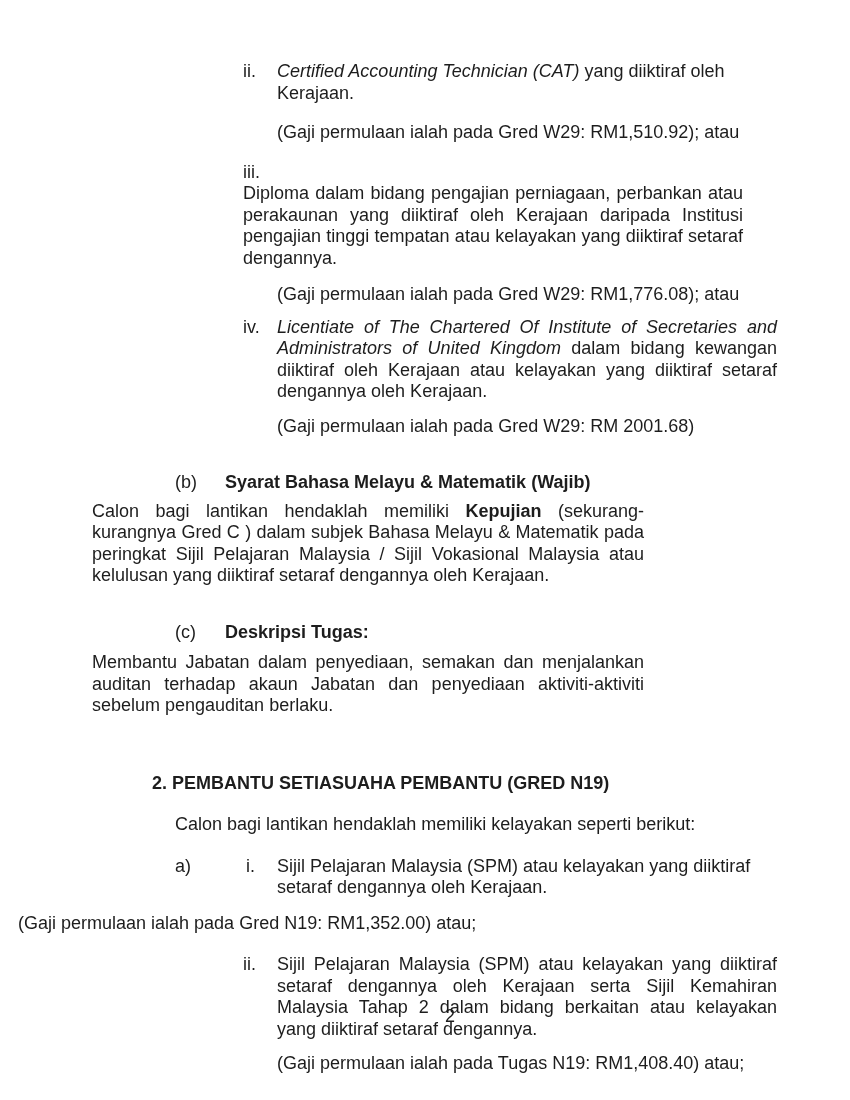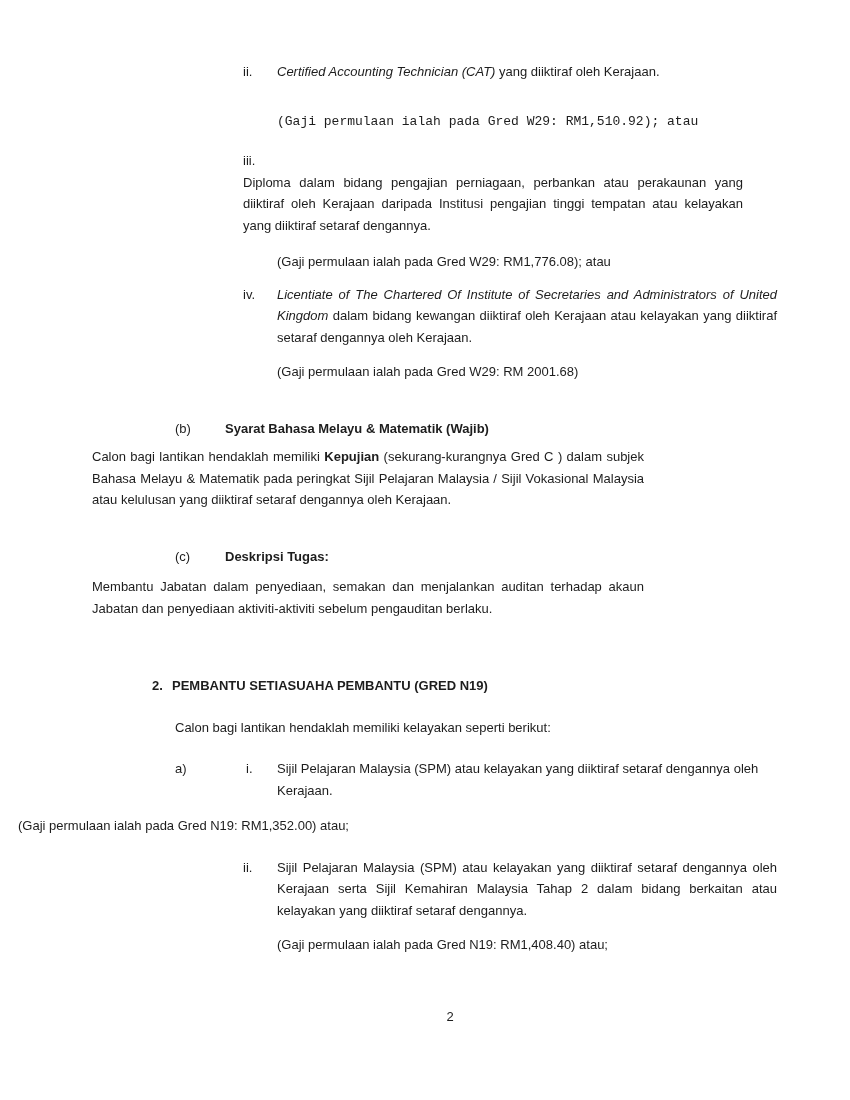--- a/index.html
+++ b/index.html
@@ -4,21 +4,21 @@
 <style>
   * { margin: 0; padding: 0; box-sizing: border-box; }
   html, body { background: #888; }
   .page {
     position: relative;
     width: 850px;
     height: 1100px;
     margin: 0 auto;
     background: #ffffff;
     font-family: "Liberation Sans", "DejaVu Sans", sans-serif;
-    font-size: 13px;
+    font-size: 18px;
     line-height: 21.5px;
     color: #1d1d1d;
     overflow: hidden;
   }
   .doc { padding-top: 61px; }
 
   
   .li { display: flex; margin-left: 243px; }
   .li .marker { flex: none; width: 34px; }
   .li .li-text { width: 500px; }
@@ -49,21 +49,21 @@
 
   .page-num {
     position: absolute;
     left: 440px;
     top: 1006px;
     width: 20px;
     text-align: center;
   }
 
   
-  .mt-gaji-a { margin-top: 28px; font-family: Liberation Mono, monospace; }
+  .mt-gaji-a { margin-top: 18px; }
   .mt-item-a { margin-top: 18px; flex-direction: column; }
   .mt-gaji-b { margin-top: 15px; }
   .mt-item-b { margin-top: 11px; }
   .mt-gaji-c { margin-top: 13px; }
   .mt-sec    { margin-top: 35px; }
   .mt-para   { margin-top: 7px; }
   .mt-para2  { margin-top: 9px; }
   .mt-big    { margin-top: 56px; }
   .mt-intro  { margin-top: 20px; }
   .mt-list2  { margin-top: 20px; }
@@ -117,18 +117,18 @@
       <span class="a-marker">a)</span>
       <span class="marker">i.</span>
       <div class="li-text">Sijil Pelajaran Malaysia (SPM) atau kelayakan yang diiktiraf setaraf dengannya oleh Kerajaan.</div>
     </div>
     <div class="gaji mt-gaji-d">(Gaji permulaan ialah pada Gred N19: RM1,352.00) atau;</div>
 
     <div class="li mt-item-d">
       <span class="marker">ii.</span>
       <div class="li-text just">Sijil Pelajaran Malaysia (SPM) atau kelayakan yang diiktiraf setaraf dengannya oleh Kerajaan serta Sijil Kemahiran Malaysia Tahap 2 dalam bidang berkaitan atau kelayakan yang diiktiraf setaraf dengannya.</div>
     </div>
-    <div class="gaji mt-gaji-e">(Gaji permulaan ialah pada Gred N19: RM1,408.40) atau;</div>
+    <div class="gaji mt-gaji-e">(Gaji permulaan ialah pada Tugas N19: RM1,408.40) atau;</div>
 
   </div>
 
   <div class="page-num">2</div>
 </div>
 
 </body></html>

